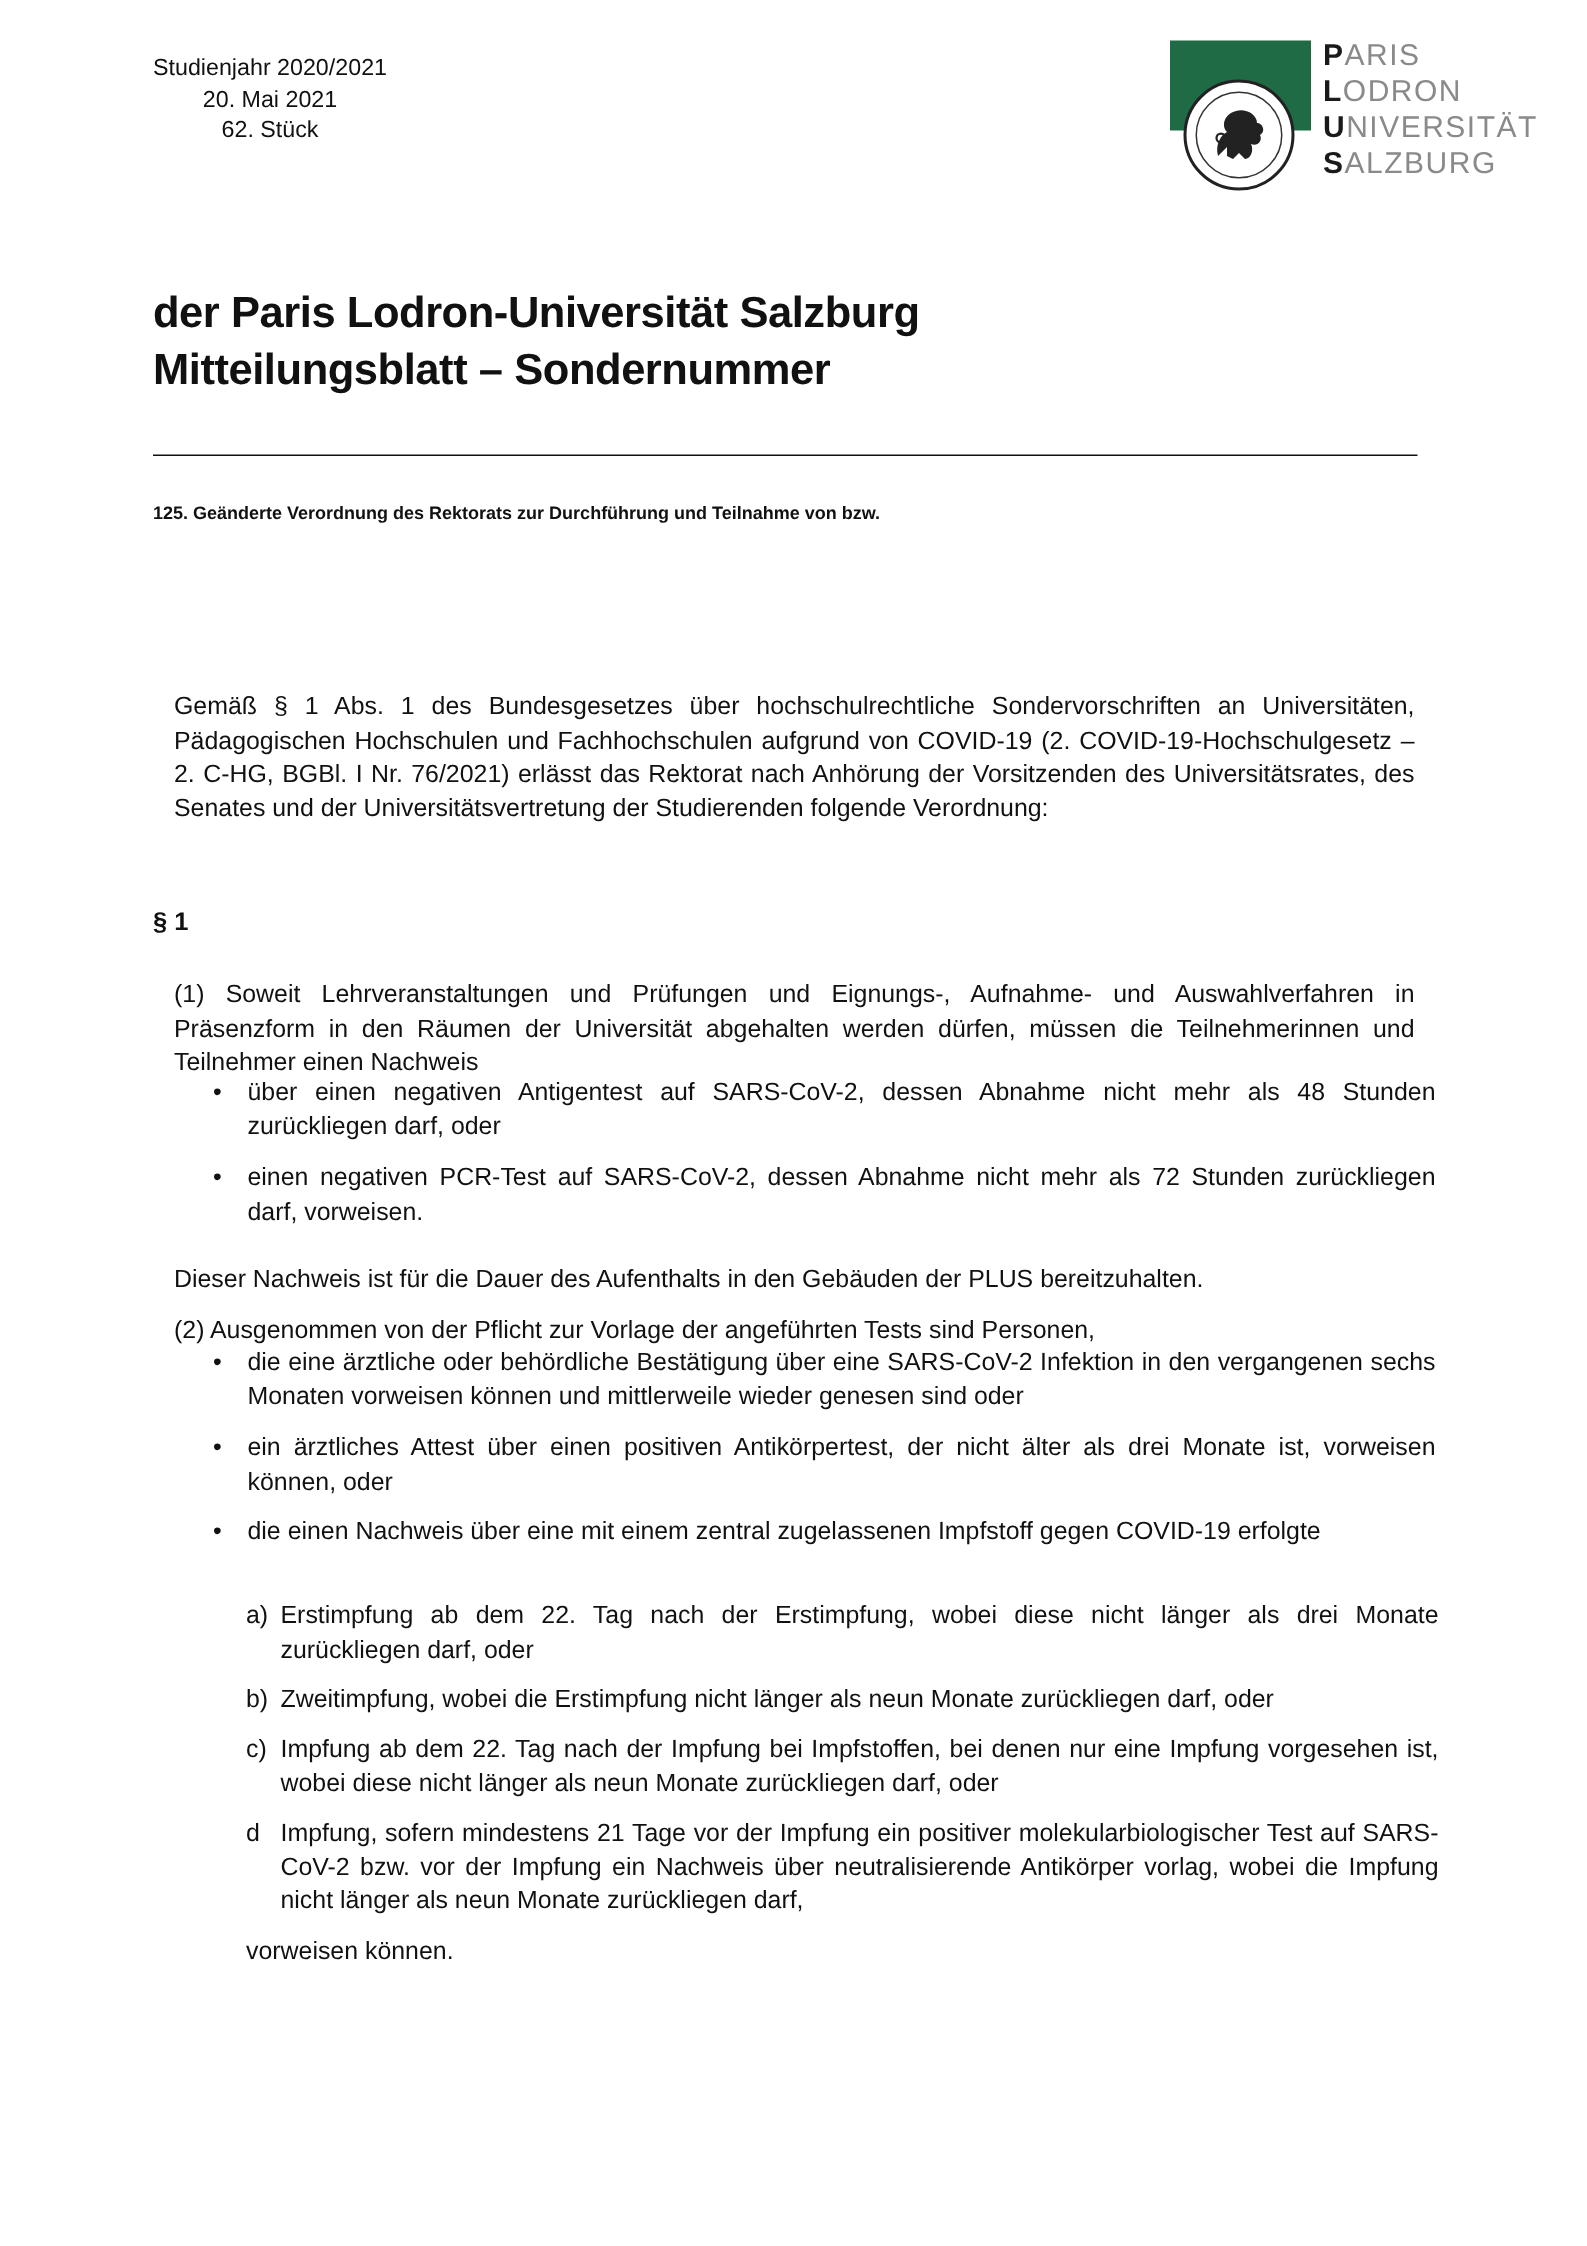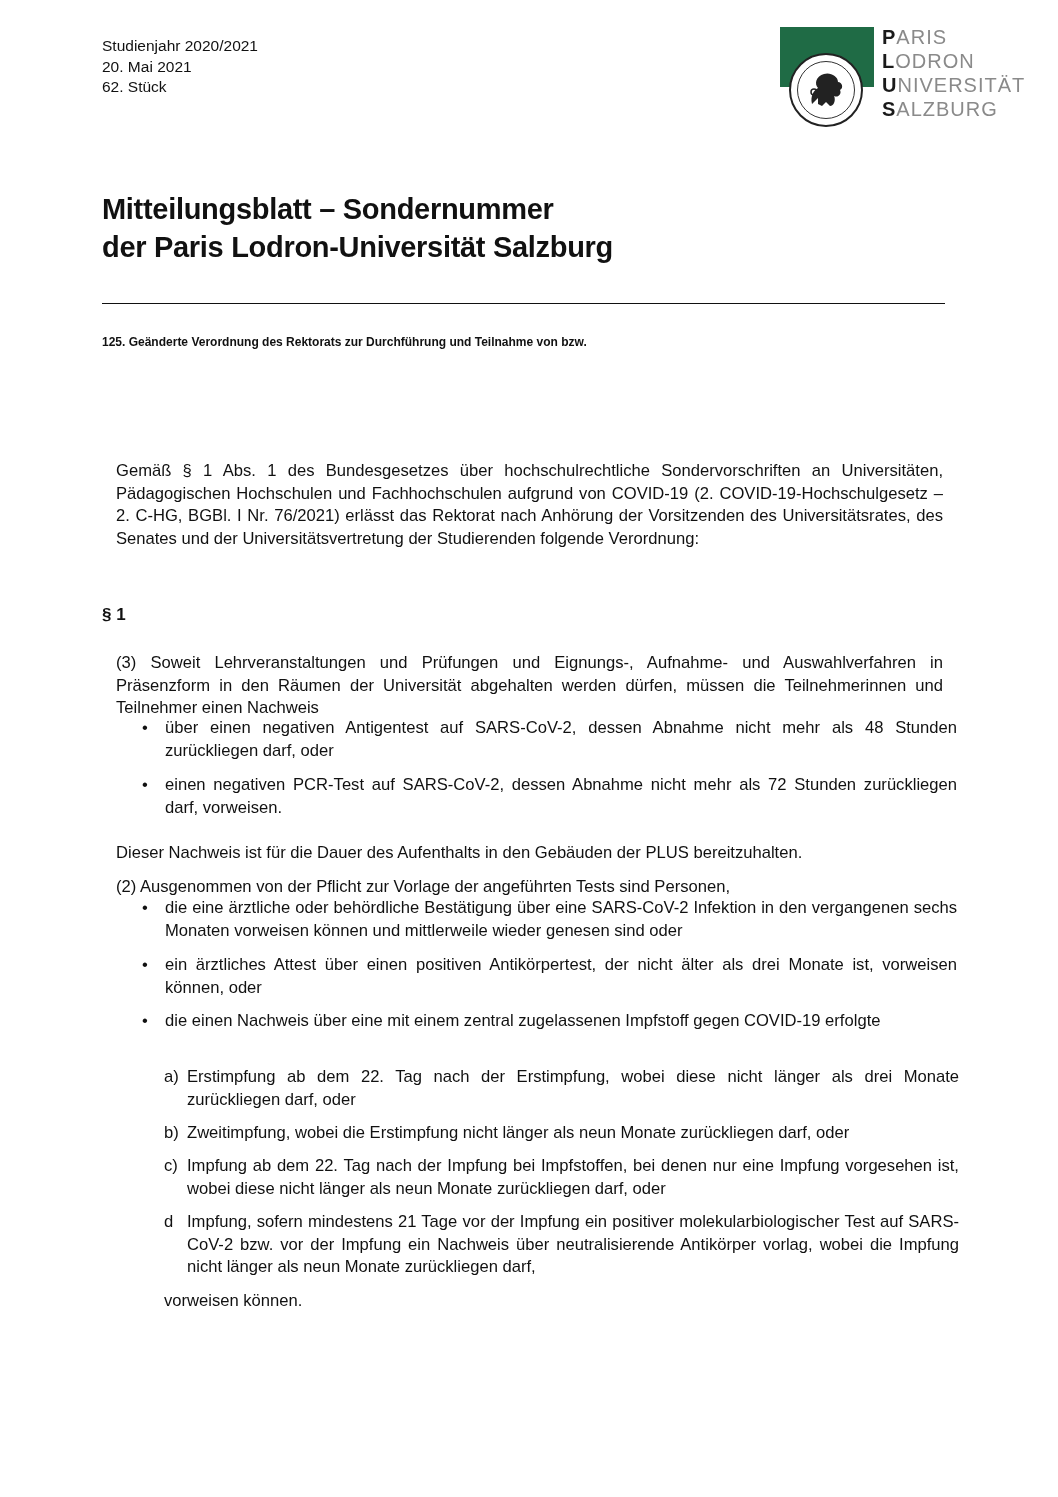--- a/index.html
+++ b/index.html
@@ -1,21 +1,21 @@
 <!DOCTYPE html>
 <html><head>
   <meta charset="utf-8">
   <style>
     html, body { margin: 0; padding: 0; background: #ffffff; }
     body {
       width: 1058px; height: 1497px; position: relative; overflow: hidden;
       font-family: "Liberation Sans", sans-serif; color: #111;
     }
     .meta { position: absolute; left: 102px; top: 36px; font-size: 15.5px; line-height: 20.5px; }
-    .meta div { white-space: nowrap; }
+    .meta div { white-space: nowrap; text-align: center; }
     .logo { position: absolute; left: 780px; top: 27px; width: 270px; height: 100px; text-decoration: underline; }
     .logo .green { position: absolute; left: 0; top: 0; width: 94px; height: 60px; background: #1f6b45; }
     .logo .seal {
       position: absolute; left: 9px; top: 26px; width: 74px; height: 74px; border-radius: 50%;
       background: #fff; border: 2px solid #222; box-sizing: border-box;
       display: flex; align-items: center; justify-content: center;
     }
     .logo .seal-inner {
       width: 56px; height: 56px; border-radius: 50%; border: 1px solid #333;
       display: flex; align-items: center; justify-content: center;
@@ -56,38 +56,38 @@
   </div>
   <div class="words">
     <div><b>P</b><span>ARIS</span></div>
     <div><b>L</b><span>ODRON</span></div>
     <div><b>U</b><span>NIVERSITÄT</span></div>
     <div><b>S</b><span>ALZBURG</span></div>
   </div>
 </div>
 
 <div class="title">
+  <div>der Paris Lodron-Universität Salzburg</div>
   <div>Mitteilungsblatt – Sondernummer</div>
-  <div>der Paris Lodron-Universität Salzburg</div>
 </div>
 
 <div class="rule"></div>
 
 <div class="subtitle">
   <div>125. Geänderte Verordnung des Rektorats zur Durchführung und Teilnahme von bzw.</div>
 </div>
 
 <div class="body" style="top:446px;">
   <p>Gemäß § 1 Abs. 1 des Bundesgesetzes über hochschulrechtliche Sondervorschriften an Universitäten, Pädagogischen Hochschulen und Fachhochschulen aufgrund von COVID-19 (2. COVID-19-Hochschulgesetz – 2. C-HG, BGBl. I Nr. 76/2021) erlässt das Rektorat nach Anhörung der Vorsitzenden des Universitätsrates, des Senates und der Universitätsvertretung der Studierenden folgende Verordnung:</p>
 </div>
 
 <div class="section-heading">§ 1</div>
 
 <div class="body" style="top:638px;">
-  <p>(3) Soweit Lehrveranstaltungen und Prüfungen und Eignungs-, Aufnahme- und Auswahlverfahren in Präsenzform in den Räumen der Universität abgehalten werden dürfen, müssen die Teilnehmerinnen und Teilnehmer einen Nachweis</p>
+  <p>(1) Soweit Lehrveranstaltungen und Prüfungen und Eignungs-, Aufnahme- und Auswahlverfahren in Präsenzform in den Räumen der Universität abgehalten werden dürfen, müssen die Teilnehmerinnen und Teilnehmer einen Nachweis</p>
 </div>
 
 <div class="bullet" style="top:717px;">
   <span class="dot">•</span>
   <div class="txt">über einen negativen Antigentest auf SARS-CoV-2, dessen Abnahme nicht mehr als 48 Stunden zurückliegen darf, oder</div>
 </div>
 <div class="bullet" style="top:774px;">
   <span class="dot">•</span>
   <div class="txt">einen negativen PCR-Test auf SARS-CoV-2, dessen Abnahme nicht mehr als 72 Stunden zurückliegen darf, vorweisen.</div>
 </div>

